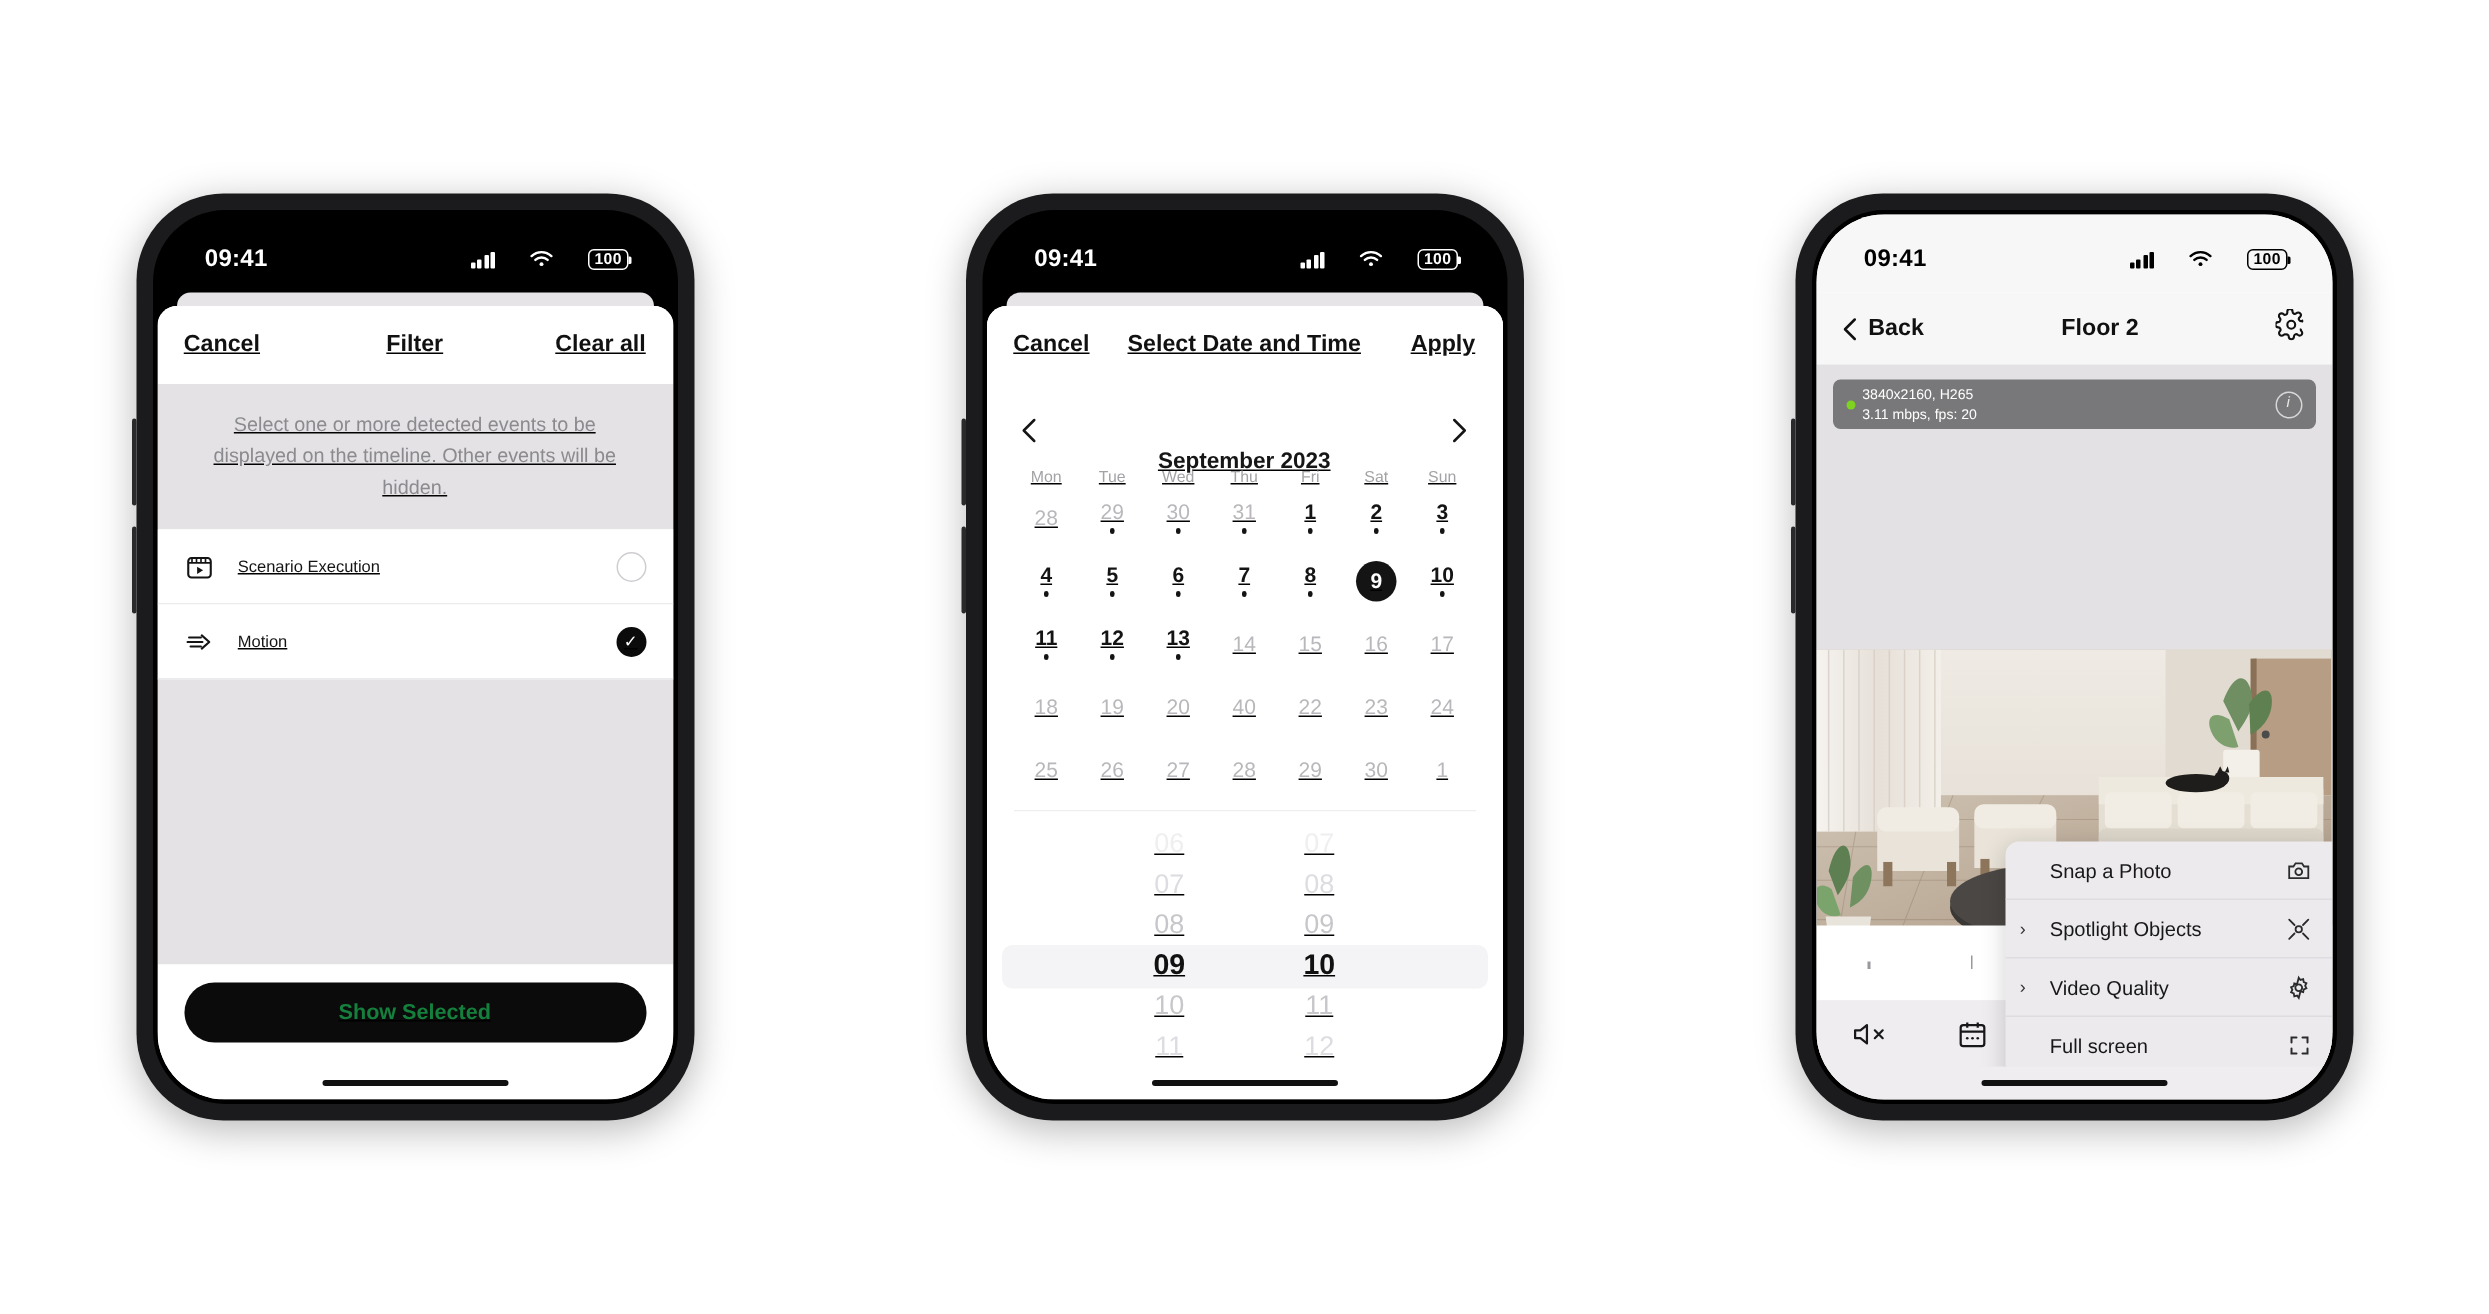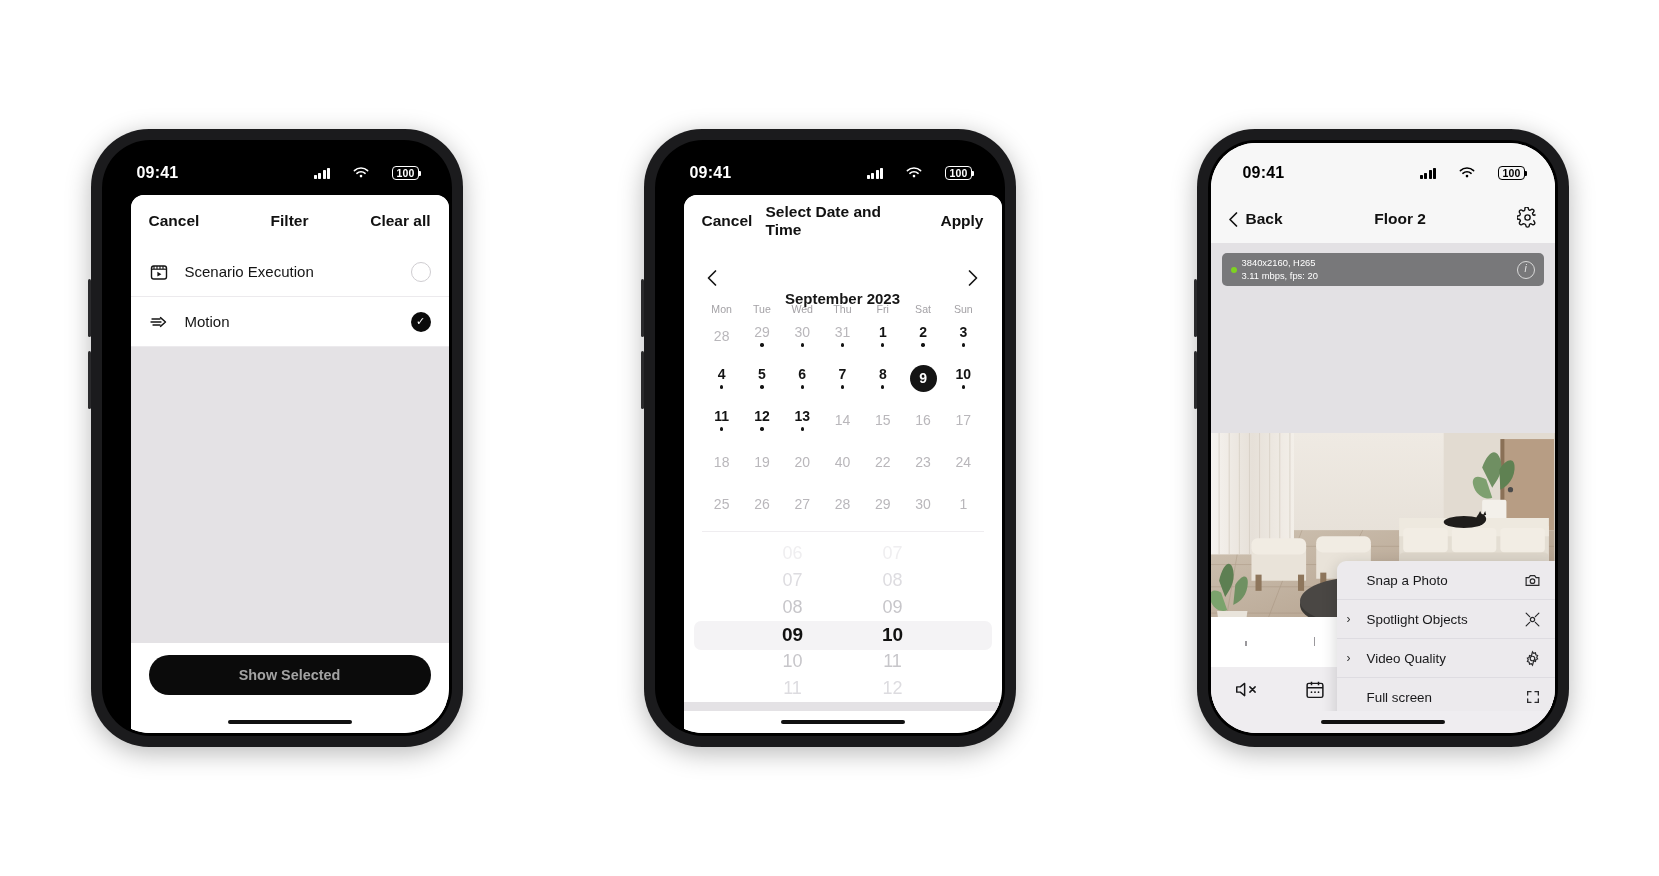--- a/index.html
+++ b/index.html
@@ -52,21 +52,21 @@
   .bars i:nth-child(1){height:4px}.bars i:nth-child(2){height:6px}
   .bars i:nth-child(3){height:8.5px}.bars i:nth-child(4){height:11px}
   .battery {
     border:1.6px solid currentColor; border-radius:4px; padding:0 3px;
     font-size:10.5px; font-weight:bold; line-height:12.5px; position:relative;
   }
   .battery::after{content:"";position:absolute;right:-3.4px;top:4px;width:2px;height:5px;
     background:currentColor;border-radius:0 1px 1px 0;}
 
   
-  .sheet-wrap { flex:1; position:relative; display:flex; flex-direction:row; background:#000; }
+  .sheet-wrap { flex:1; position:relative; display:flex; flex-direction:column; background:#000;text-decoration:underline; }
   .sheet-peek { height:9px; background:#e6e4e7; margin:0 13px; border-radius:11px 11px 0 0; }
   .sheet {
     flex:1; background:#fff; border-radius:13px 13px 0 0; display:flex; flex-direction:column;
     overflow:hidden;
   }
   .navbar {
     flex:0 0 52px; display:flex; align-items:center; justify-content:space-between;
     padding: 0 18px; background:#fff; font-size:15.5px; font-weight:bold; color:#111;
   }
   .navbar .nav-title { font-size:15.5px; font-weight:bold; }
@@ -76,30 +76,30 @@
   
   .filter-desc {
     background:#e4e2e5; color:#8b8a8e; font-size:13.2px; line-height:21px;
     text-align:center; padding:16px 34px 18px;
   }
   .filter-list { background:#fff; }
   .filter-row {
     display:flex; align-items:center; gap:16px; height:50px; padding:0 18px;
     border-bottom:1px solid #eceaed; background:#fff;
   }
-  .filter-row .lbl { flex:1; font-size:15px; color:#141414; }
+  .filter-row .lbl { flex:1; font-size:11px; color:#141414; }
   .radio-off { width:20px; height:20px; border-radius:50%; border:1.6px solid #cfcdd1; }
   .radio-on {
     width:20px;height:20px;border-radius:50%;background:#0b0b0b;
     display:flex;align-items:center;justify-content:center;color:#fff;font-size:11px;
   }
   .fill-grey { flex:1; background:#e4e2e5; }
   .bottom-bar { background:#fff; padding:12px 18px 16px; }
   .cta {
-    width:100%; height:40px; border-radius:20px; background:#0b0b0b; color:#a3a3a3;
+    width:100%; height:40px; border-radius:20px; background:#0b0b0b; color:#15803d;
     display:flex; align-items:center; justify-content:center;
     font-size:14.4px; font-weight:bold; border:none; cursor:pointer;
   }
   .home-ind { height:22px; background:#fff; display:flex; align-items:center; justify-content:center; }
   .home-ind i { width:124px; height:4.4px; border-radius:3px; background:#111; display:block; }
 
   
   .cal { background:#fff; padding: 10px 18px 0; }
   .cal-head { display:flex; align-items:center; justify-content:space-between; height:42px; }
   .cal-title { font-size:15px; font-weight:bold; color:#161616;margin-top:40px; }
@@ -219,20 +219,21 @@
         <div class="sheet-wrap">
           <div class="sheet-peek"></div>
           <div class="sheet">
 
             <div class="navbar">
               <span class="nav-side">Cancel</span>
               <span class="nav-title">Filter</span>
               <span class="nav-side right">Clear all</span>
             </div>
 
+            <div class="filter-desc">Select one or more detected events to be displayed on the timeline. Other events will be hidden.</div>
 
             <div class="filter-list">
               <div class="filter-row">
                 <svg width="20" height="20" viewBox="0 0 20 20">
                   <rect x="2.5" y="4" width="15" height="13" rx="2.2" stroke="#141414" stroke-width="1.4" fill="none"></rect>
                   <path d="M2.5 7.2h15" stroke="#141414" stroke-width="1.2"></path>
                   <path d="M5 4v3M8 4v3M11 4v3M14 4v3" stroke="#141414" stroke-width="1.1"></path>
                   <path d="M8.4 9.8l4 2.4-4 2.4z" fill="#141414"></path>
                 </svg>
                 <span class="lbl">Scenario Execution</span>

